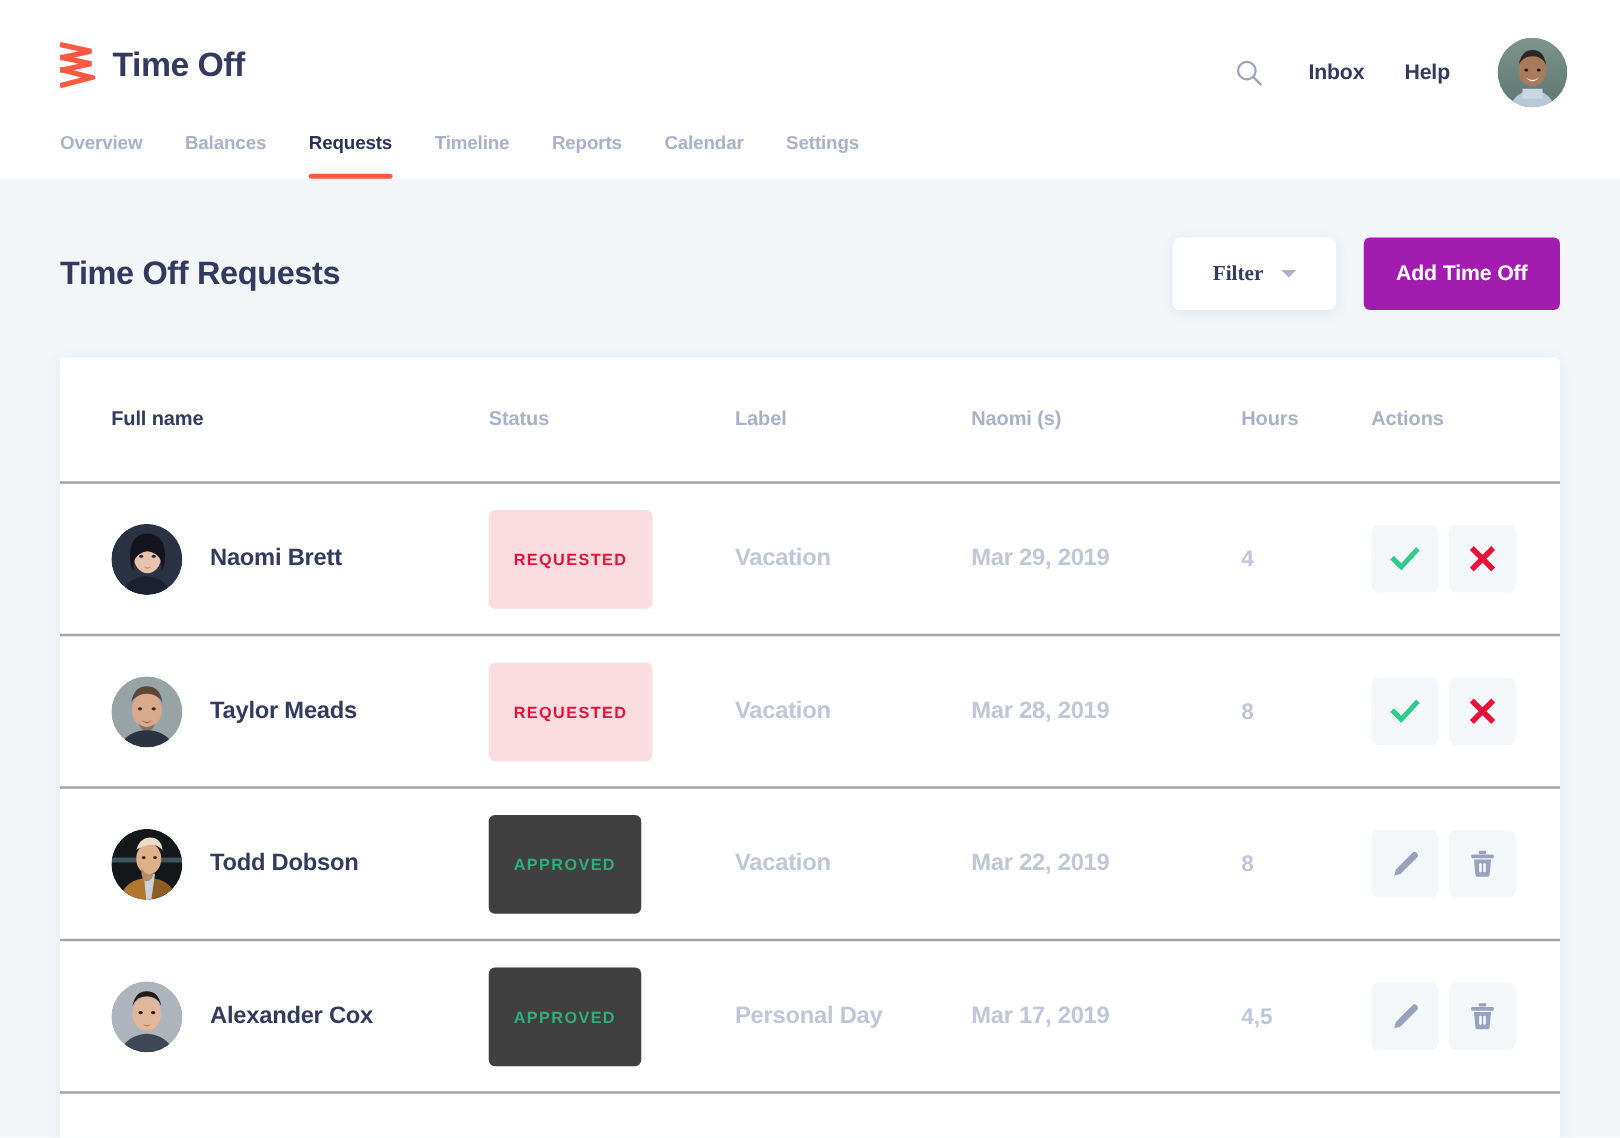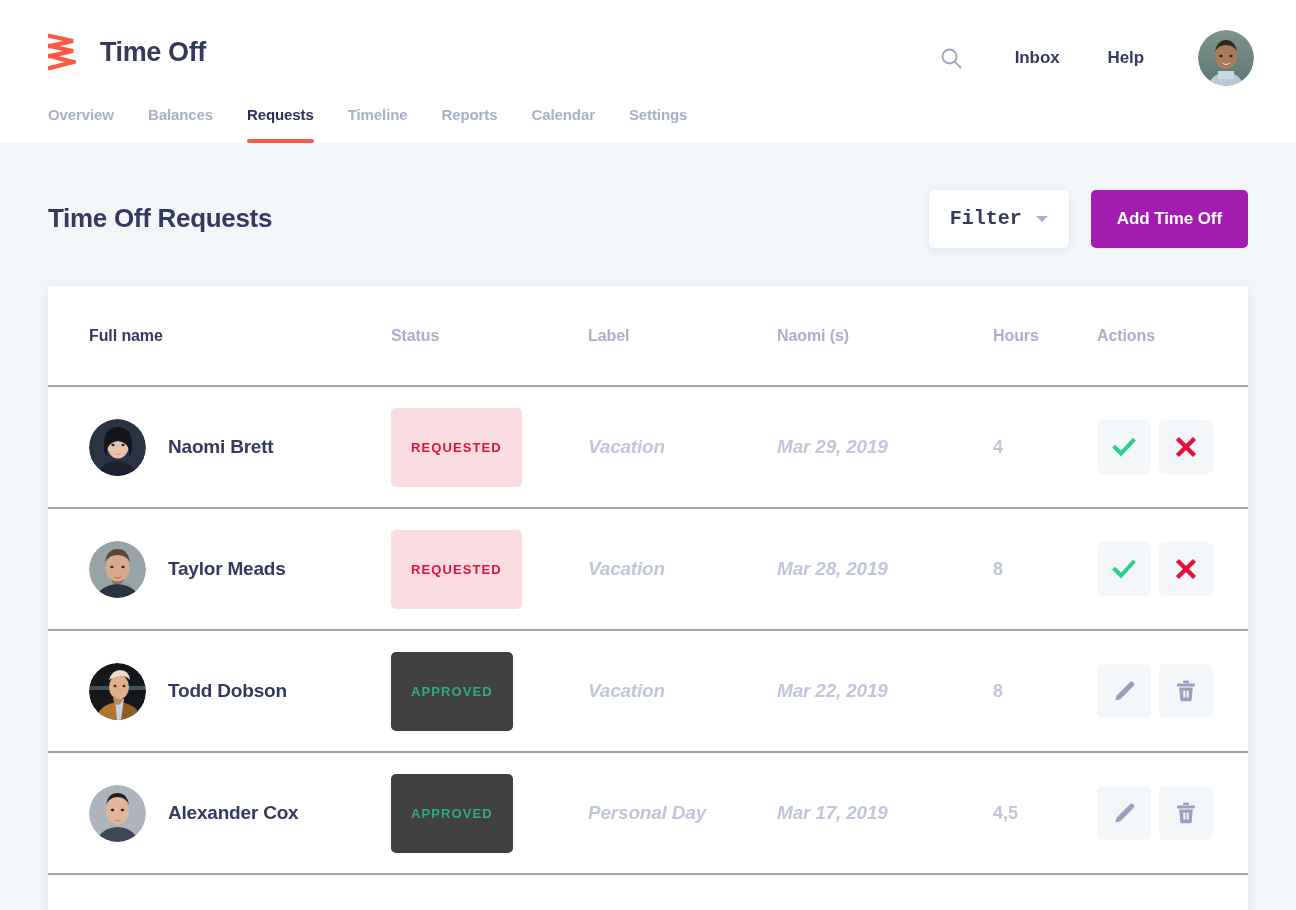--- a/index.html
+++ b/index.html
@@ -27,21 +27,21 @@
     position: relative;
     height: 100%;
     padding: 0 48px;
   }
   .brand {
     position: absolute;
     left: 48px;
     top: 29px;
     display: flex;
     align-items: center;
-    gap: 24px;
+    gap: 14px;
     height: 46px;
     text-align: center;
   }
   .logo-mark {
     width: 28px;
     height: 40px;
     display: block;
   }
   .brand-title {
     font-size: 27px;
@@ -51,21 +51,21 @@
     line-height: 1;
   }
 
   .header-right {
     position: absolute;
     right: 42px;
     top: 30px;
     display: flex;
     align-items: center;
     height: 56px;
-    gap: 16px;
+    gap: 0;
   }
   .search-btn {
     width: 44px; height: 44px;
     display: flex; align-items: center; justify-content: center;
     border: none; background: transparent; cursor: pointer;
     margin-right: 10px;
   }
   .search-btn svg { display: block; }
   .header-link {
     font-size: 17px;
@@ -145,23 +145,23 @@
     gap: 22px;
   }
   .filter-btn {
     display: flex;
     align-items: center;
     gap: 14px;
     background: #FFFFFF;
     border: none;
     border-radius: 6px;
     height: 58px;
-    padding: 0 21px;
-    font-family: Liberation Mono, monospace;
-    font-size: 20px;
+    padding: 0 32px;
+    font-family: Liberation Serif, serif;
+    font-size: 17px;
     font-weight: bold;
     color: #333A5E;
     cursor: pointer;
     box-shadow: 0 2px 10px rgba(60,80,120,0.09);
   }
   .caret {
     width: 0; height: 0;
     border-left: 6px solid transparent;
     border-right: 6px solid transparent;
     border-top: 6px solid #A9B1C9;
@@ -235,21 +235,20 @@
     border-radius: 5px;
   }
   .badge.requested { background: #FBDDE1; color: #E21237; }
   .badge.approved  { background: #404040; color: #2FAE7B; }
 
   .cell-muted {
     font-size: 19px;
     font-weight: bold;
     color: #BFC6D8;
     letter-spacing: -0.2px;
-    font-style: italic;
   }
   .cell-hours {
     font-size: 18px;
     font-weight: bold;
     color: #BFC6D8;
   }
 
   .actions {
     display: flex;
     gap: 8px;

